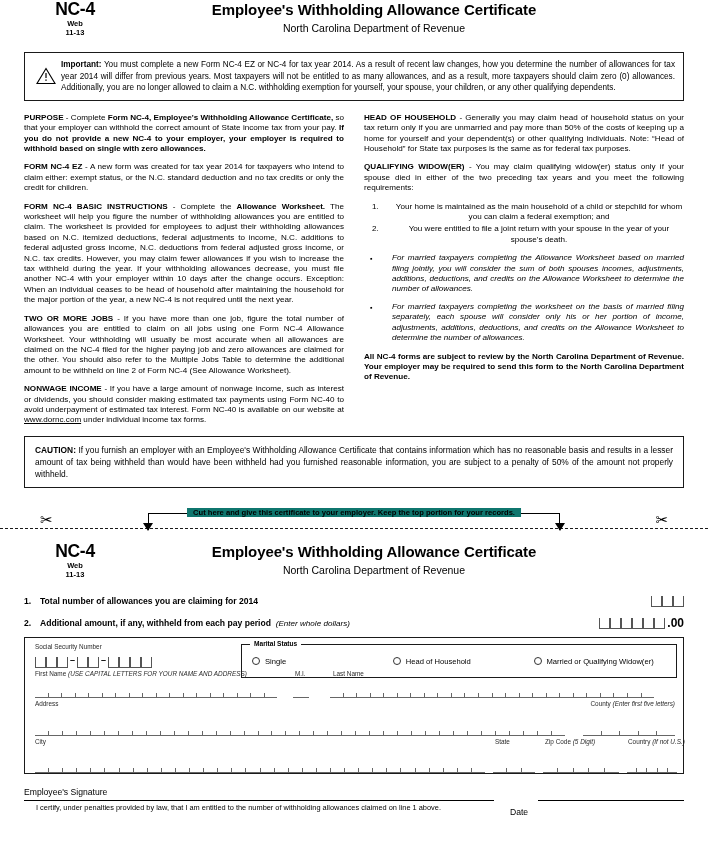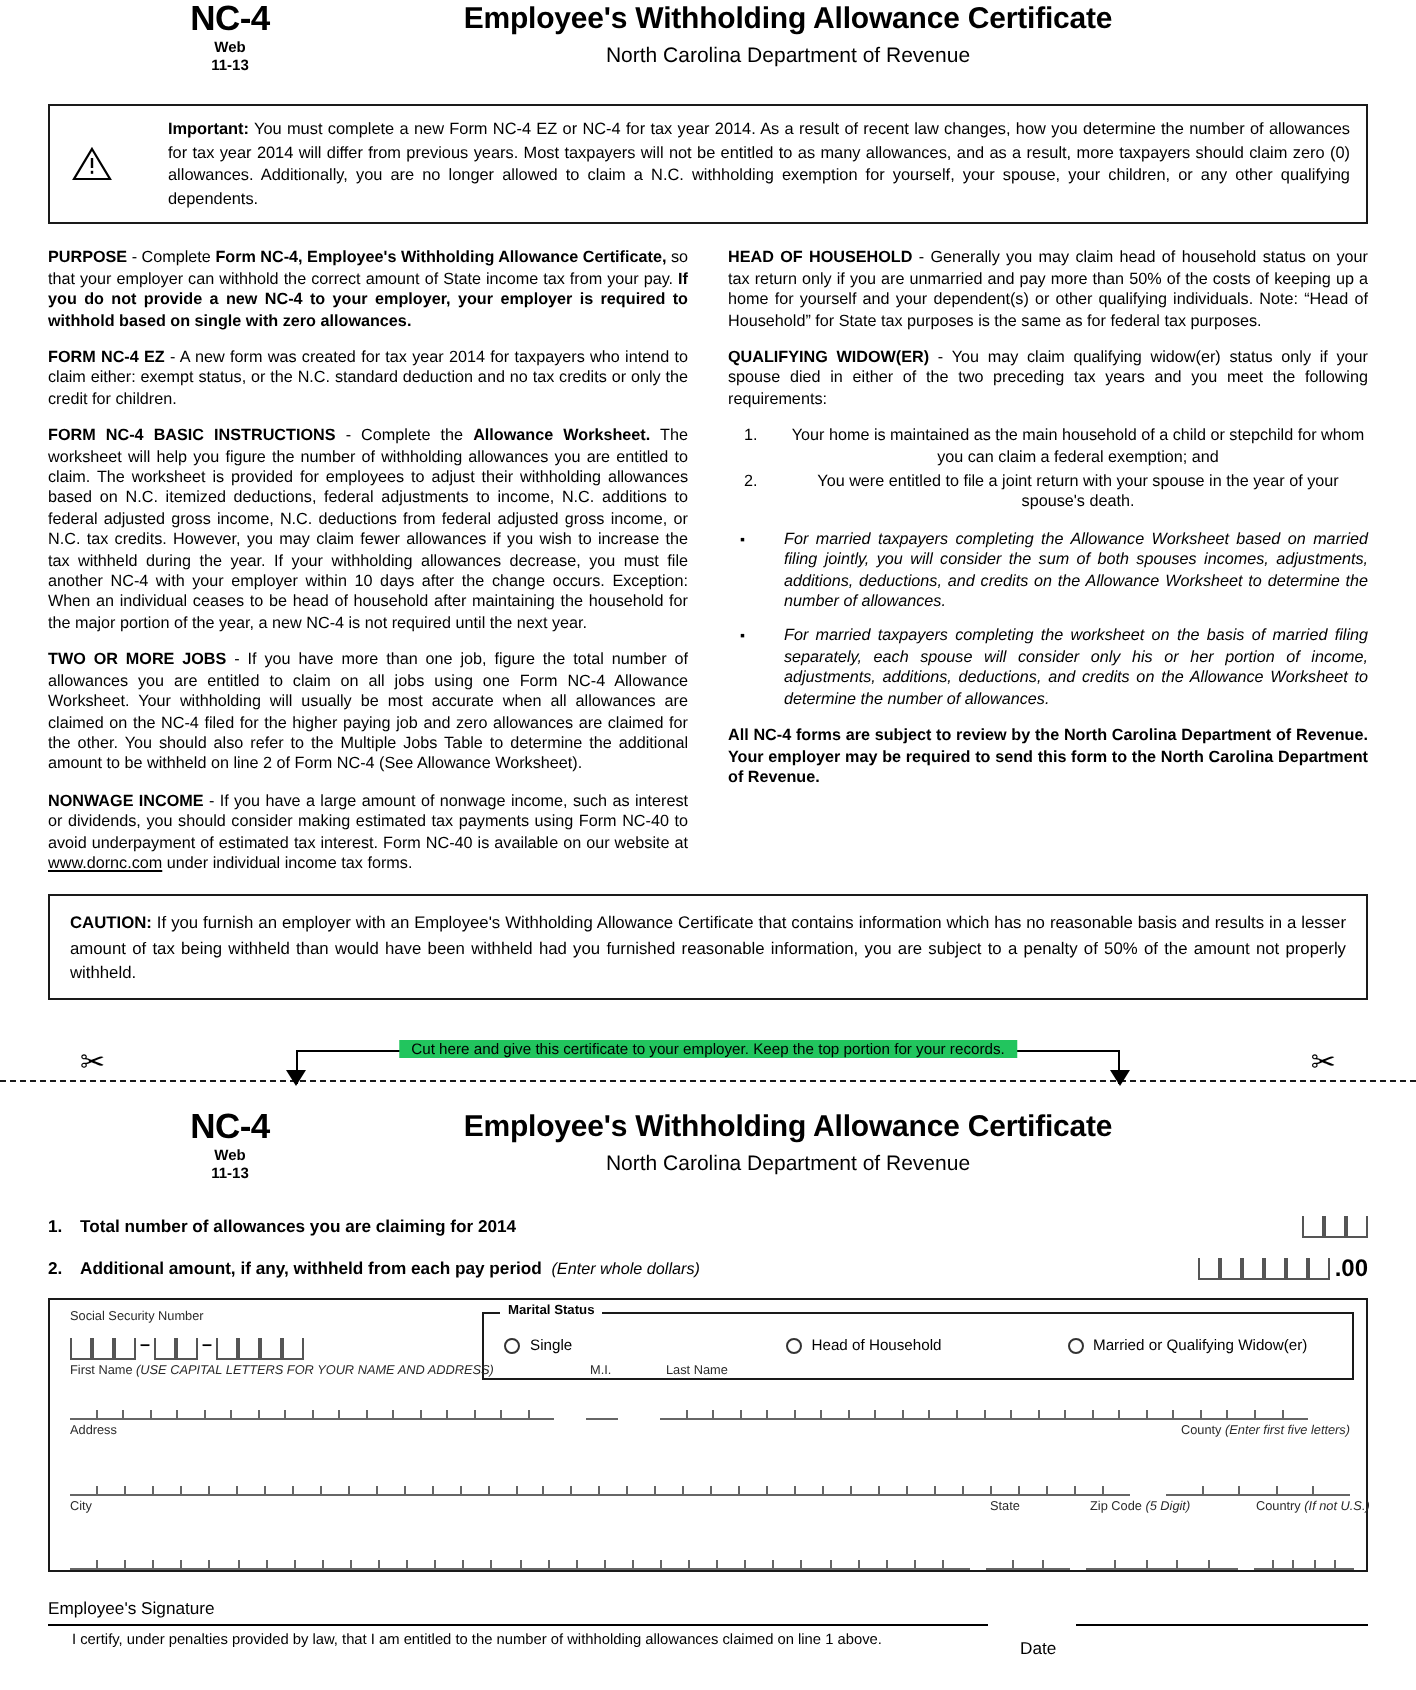--- a/index.html
+++ b/index.html
@@ -13,21 +13,20 @@
     font-family: "Liberation Sans", sans-serif;
     color: #000000;
     position: relative;
     overflow: hidden;
   }
 
   
   .masthead {
     position: relative;
     height: 44px;
-    margin-left: 40px;
   }
   .form-id {
     position: absolute;
     left: 30px;
     top: 0px;
     width: 90px;
     text-align: center;
   }
   .form-id .code {
     font-size: 17.5px;
@@ -61,21 +60,20 @@
     margin-top: 1px;
   }
 
   
   .notice-box {
     margin: 8px 24px 0 24px;
     border: 1.6px solid #1a1a1a;
     padding: 6px 8px 6px 6px;
     display: flex;
     align-items: center;
-    gap: 23px;
   }
   .warn-icon {
     width: 30px;
     flex: 0 0 30px;
     display: flex;
     justify-content: center;
     align-items: center;
   }
   .notice-text {
     font-size: 8.2px;
@@ -170,23 +168,23 @@
     color: #000;
   }
   .scissors.left { left: 40px; }
   .scissors.right { right: 40px; }
   .cut-caption {
     position: absolute;
     left: 50%;
     transform: translateX(-50%);
     top: 6px;
     font-size: 7.6px;
-    font-weight: normal;
+    font-weight: bold;
     white-space: nowrap;
-    background: #22c55e;
+    background: #0f766e;
     padding: 0 6px;
     z-index: 2;
   }
   .cut-bracket {
     position: absolute;
     top: 11px;
     height: 16px;
     border-top: 1.2px solid #000;
     z-index: 1;
   }

